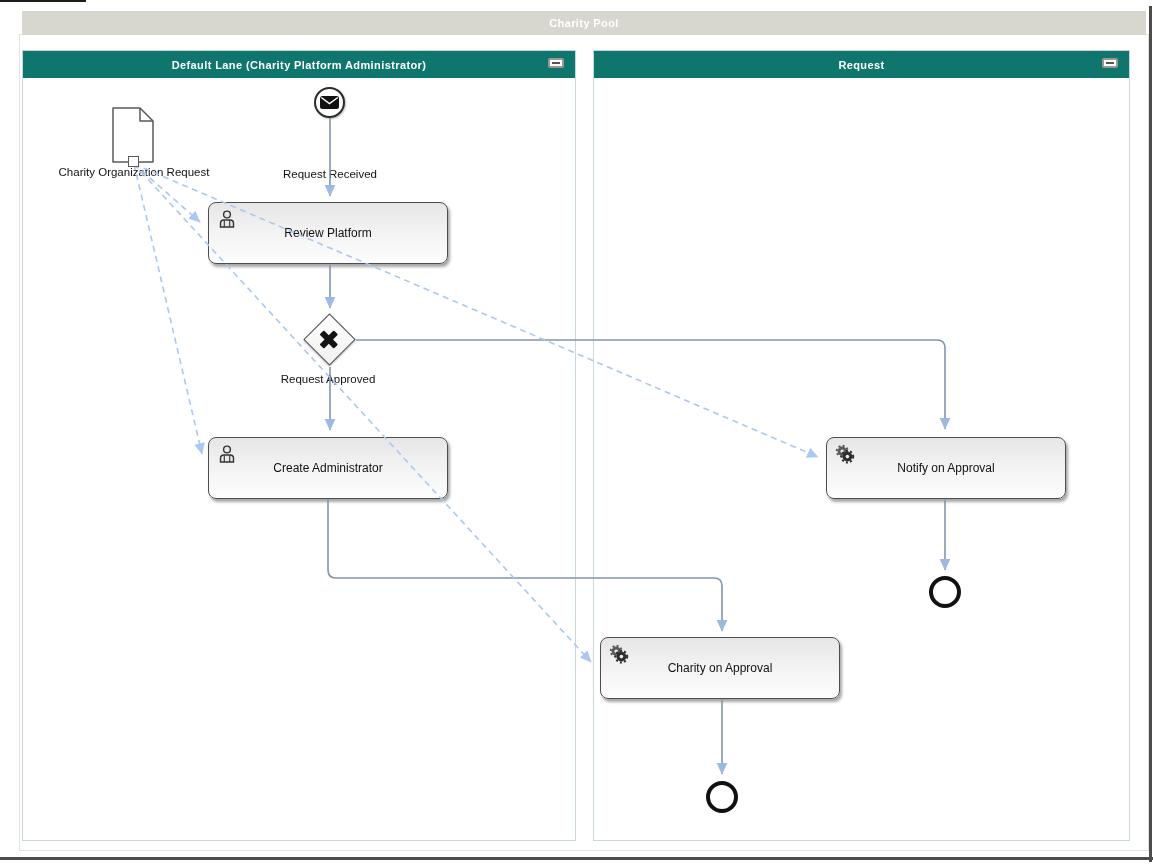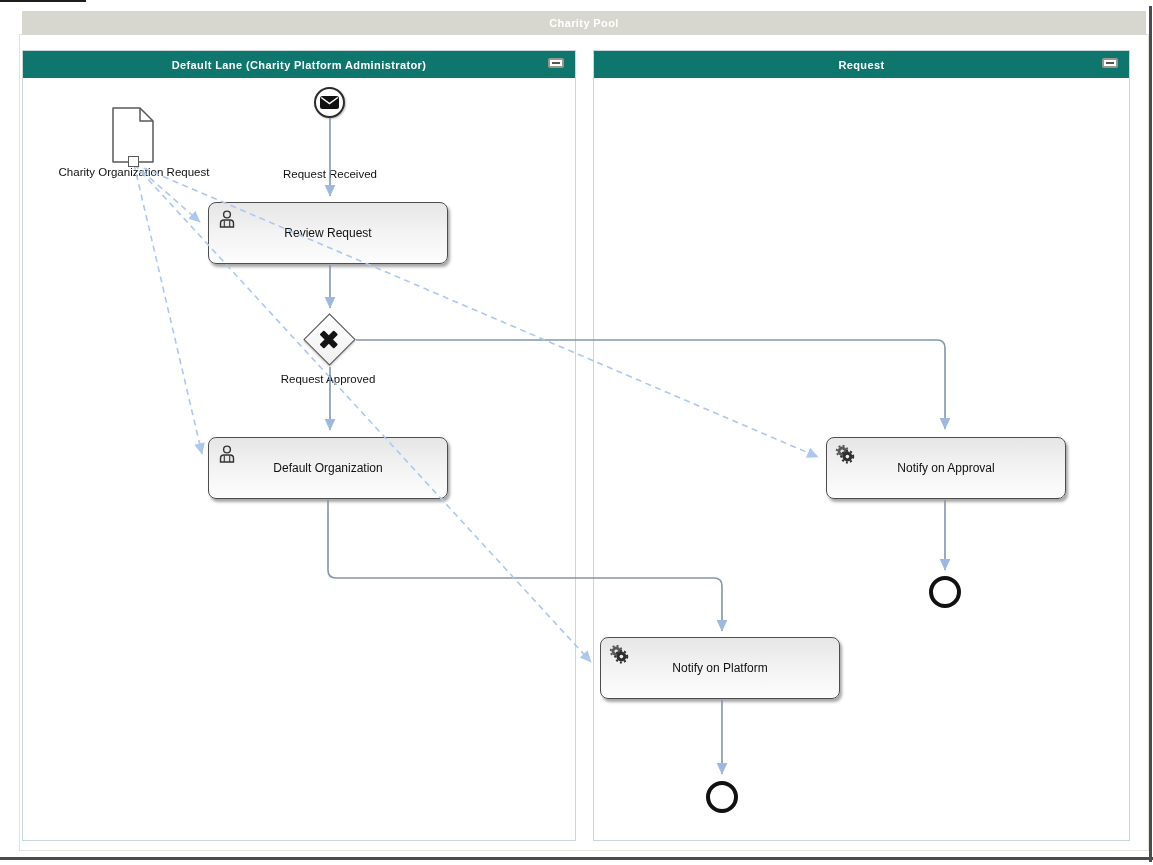--- a/index.html
+++ b/index.html
@@ -157,36 +157,36 @@
     </svg>
   </div>
   <div class="diagram-label lbl-start">Request Received</div>
 
   <div class="task" style="left:208px;top:202px;">
     <svg class="task-icon" viewBox="0 0 20 20">
       <circle cx="10" cy="5.5" r="3.4" fill="#e9e9e9" stroke="#333" stroke-width="1.4"></circle>
       <path d="M3.5,18 v-3.6 q0,-3.4 3.4,-3.4 h6.2 q3.4,0 3.4,3.4 V18 z" fill="#e9e9e9" stroke="#333" stroke-width="1.4"></path>
       <path d="M7.3,11.5 V18 M12.7,11.5 V18" stroke="#333" stroke-width="1.1"></path>
     </svg>
-    <span class="task-label">Review Request</span>
+    <span class="task-label">Review Platform</span>
   </div>
 
   <div class="gateway">
     <div class="xbar xbar-h"></div>
     <div class="xbar xbar-v"></div>
   </div>
   <div class="diagram-label lbl-gateway">Request Approved</div>
 
   <div class="task" style="left:208px;top:437px;">
     <svg class="task-icon" viewBox="0 0 20 20">
       <circle cx="10" cy="5.5" r="3.4" fill="#e9e9e9" stroke="#333" stroke-width="1.4"></circle>
       <path d="M3.5,18 v-3.6 q0,-3.4 3.4,-3.4 h6.2 q3.4,0 3.4,3.4 V18 z" fill="#e9e9e9" stroke="#333" stroke-width="1.4"></path>
       <path d="M7.3,11.5 V18 M12.7,11.5 V18" stroke="#333" stroke-width="1.1"></path>
     </svg>
-    <span class="task-label">Default Organization</span>
+    <span class="task-label">Create Administrator</span>
   </div>
 
   <div class="task" style="left:826px;top:437px;">
     <svg class="task-icon" viewBox="0 0 20 20">
       <g>
         <circle cx="7.2" cy="7.2" r="4.6" fill="#5a5a5a"></circle>
         <circle cx="7.2" cy="7.2" r="5.4" fill="none" stroke="#5a5a5a" stroke-width="2" stroke-dasharray="2 2.2"></circle>
         <circle cx="7.2" cy="7.2" r="1.7" fill="#ededed"></circle>
       </g>
       <g>
@@ -204,19 +204,19 @@
         <circle cx="7.2" cy="7.2" r="4.6" fill="#5a5a5a"></circle>
         <circle cx="7.2" cy="7.2" r="5.4" fill="none" stroke="#5a5a5a" stroke-width="2" stroke-dasharray="2 2.2"></circle>
         <circle cx="7.2" cy="7.2" r="1.7" fill="#ededed"></circle>
       </g>
       <g>
         <circle cx="12.4" cy="12.6" r="4.9" fill="#2e2e2e"></circle>
         <circle cx="12.4" cy="12.6" r="5.8" fill="none" stroke="#2e2e2e" stroke-width="2" stroke-dasharray="2 2.2"></circle>
         <circle cx="12.4" cy="12.6" r="1.8" fill="#ededed"></circle>
       </g>
     </svg>
-    <span class="task-label">Notify on Platform</span>
+    <span class="task-label">Charity on Approval</span>
   </div>
 
   <div class="event-end end-rejection"></div>
   <div class="event-end end-approval"></div>
 
 </div>
 
 </body></html>

